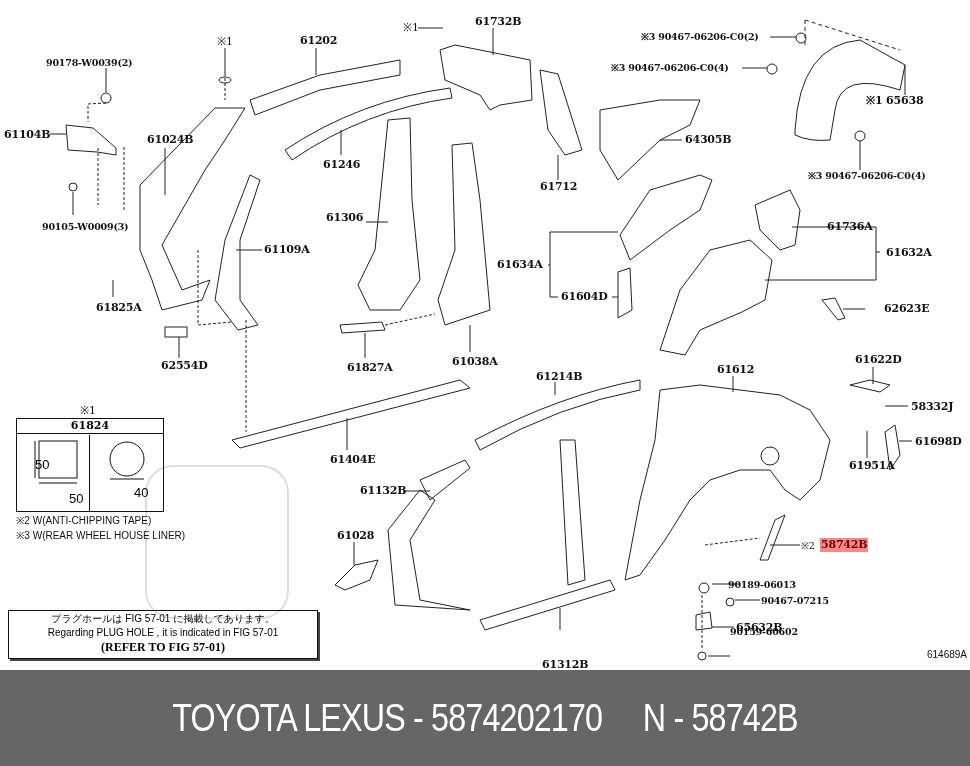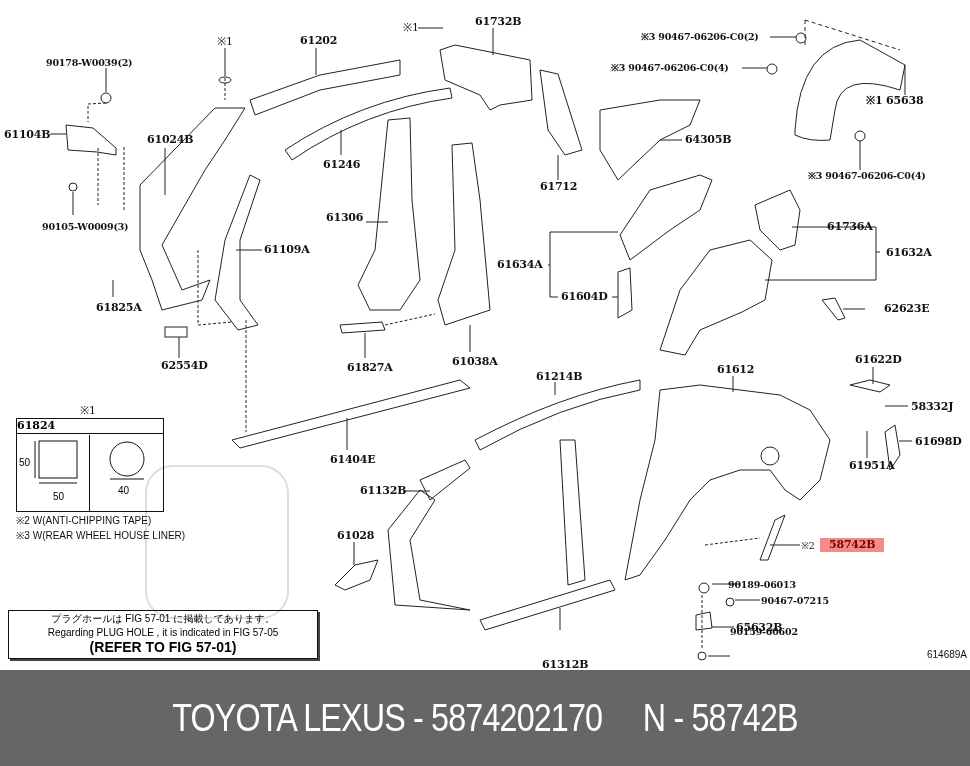--- a/index.html
+++ b/index.html
@@ -1,28 +1,28 @@
 <!DOCTYPE html>
 <html><head>
 <meta charset="utf-8">
 <style>
   html,body{margin:0;padding:0;background:#fff;}
   body{width:970px;height:766px;position:relative;overflow:hidden;font-family:"DejaVu Sans",sans-serif;}
   #diagram{position:absolute;left:0;top:0;width:970px;height:670px;background:#fff;}
   svg.art{position:absolute;left:0;top:0;}
   .lbl{position:absolute;font-family:"DejaVu Serif",serif;font-weight:bold;font-size:11px;color:#111;white-space:nowrap;line-height:12px;letter-spacing:-0.2px;}
   .lbl.small{font-size:9.5px;}
-  .lbl.hl{background:#f58a8a;color:#7a0000;padding:1px 9px;}
+  .lbl.hl{background:#f58a8a;color:#7a0000;padding:1px 1px;}
   .note{position:absolute;font-family:"Liberation Sans",sans-serif;font-size:10px;color:#111;white-space:nowrap;}
   #dimbox{position:absolute;left:16px;top:418px;width:146px;height:92px;border:1.5px solid #111;}
-  #dimbox .head{height:14px;border-bottom:1.5px solid #111;font-family:"DejaVu Serif",serif;font-weight:bold;font-size:11px;line-height:14px;}
+  #dimbox .head{height:14px;border-bottom:1.5px solid #111;text-align:center;font-family:"DejaVu Serif",serif;font-weight:bold;font-size:11px;line-height:14px;}
   #dimbox .cellL{position:absolute;left:0;top:16px;width:72px;height:76px;border-right:1.5px solid #111;}
-  #dimbox .dim{position:absolute;font-family:"Liberation Sans",sans-serif;font-size:10px;}
+  #dimbox .dim{position:absolute;font-family:"Liberation Sans",sans-serif;font-size:13px;margin-left:16px;}
   #plugbox{position:absolute;left:8px;top:610px;width:308px;height:46px;border:1.5px solid #111;box-shadow:2px 2px 0 #444;text-align:center;font-family:"Liberation Sans",sans-serif;font-size:10px;line-height:14px;padding-top:1px;}
-  #plugbox .ref{font-family:Liberation Sans, sans-serif;font-weight:bold;font-size:14px;}
+  #plugbox .ref{font-family:Liberation Serif, serif;font-weight:bold;font-size:12px;}
   #banner{position:absolute;left:0;top:670px;width:970px;height:96px;background:#666;display:flex;align-items:center;justify-content:center;}
   #banner span{color:#fff;font-family:"Liberation Sans",sans-serif;font-size:38px;letter-spacing:-1px;transform:scaleX(0.85);display:inline-block;white-space:pre;}
   #watermark{position:absolute;left:145px;top:465px;width:140px;height:150px;border:2px solid #ddd;border-radius:28px;}
   .wm-text{position:absolute;left:300px;top:470px;font-family:"Liberation Sans",sans-serif;font-size:150px;color:transparent;-webkit-text-stroke:1.5px #d6d6d6;letter-spacing:4px;line-height:150px;}
 </style>
 </head>
 <body>
 
 <div id="diagram">
 
@@ -209,20 +209,20 @@
         <line x1="19" y1="44" x2="53" y2="44" stroke="#111"></line>
       </svg>
       <span class="dim" style="left:27px;top:50px;">40</span>
     </div>
   </div>
   <div class="note" style="left:16px;top:513px;">※2 W(ANTI-CHIPPING TAPE)</div>
   <div class="note" style="left:16px;top:528px;text-align:right;">※3 W(REAR WHEEL HOUSE LINER)</div>
 
   <div id="plugbox">
     <div>プラグホールは FIG 57-01 に掲載してあります。</div>
-    <div>Regarding  PLUG  HOLE , it is indicated in FIG  57-05</div>
+    <div>Regarding  PLUG  HOLE , it is indicated in FIG  57-01</div>
     <div class="ref">(REFER TO FIG 57-01)</div>
   </div>
 </div>
 
 <div id="banner">
   <span>TOYOTA LEXUS - 5874202170     N - 58742B</span>
 </div>
 
 </body></html>

